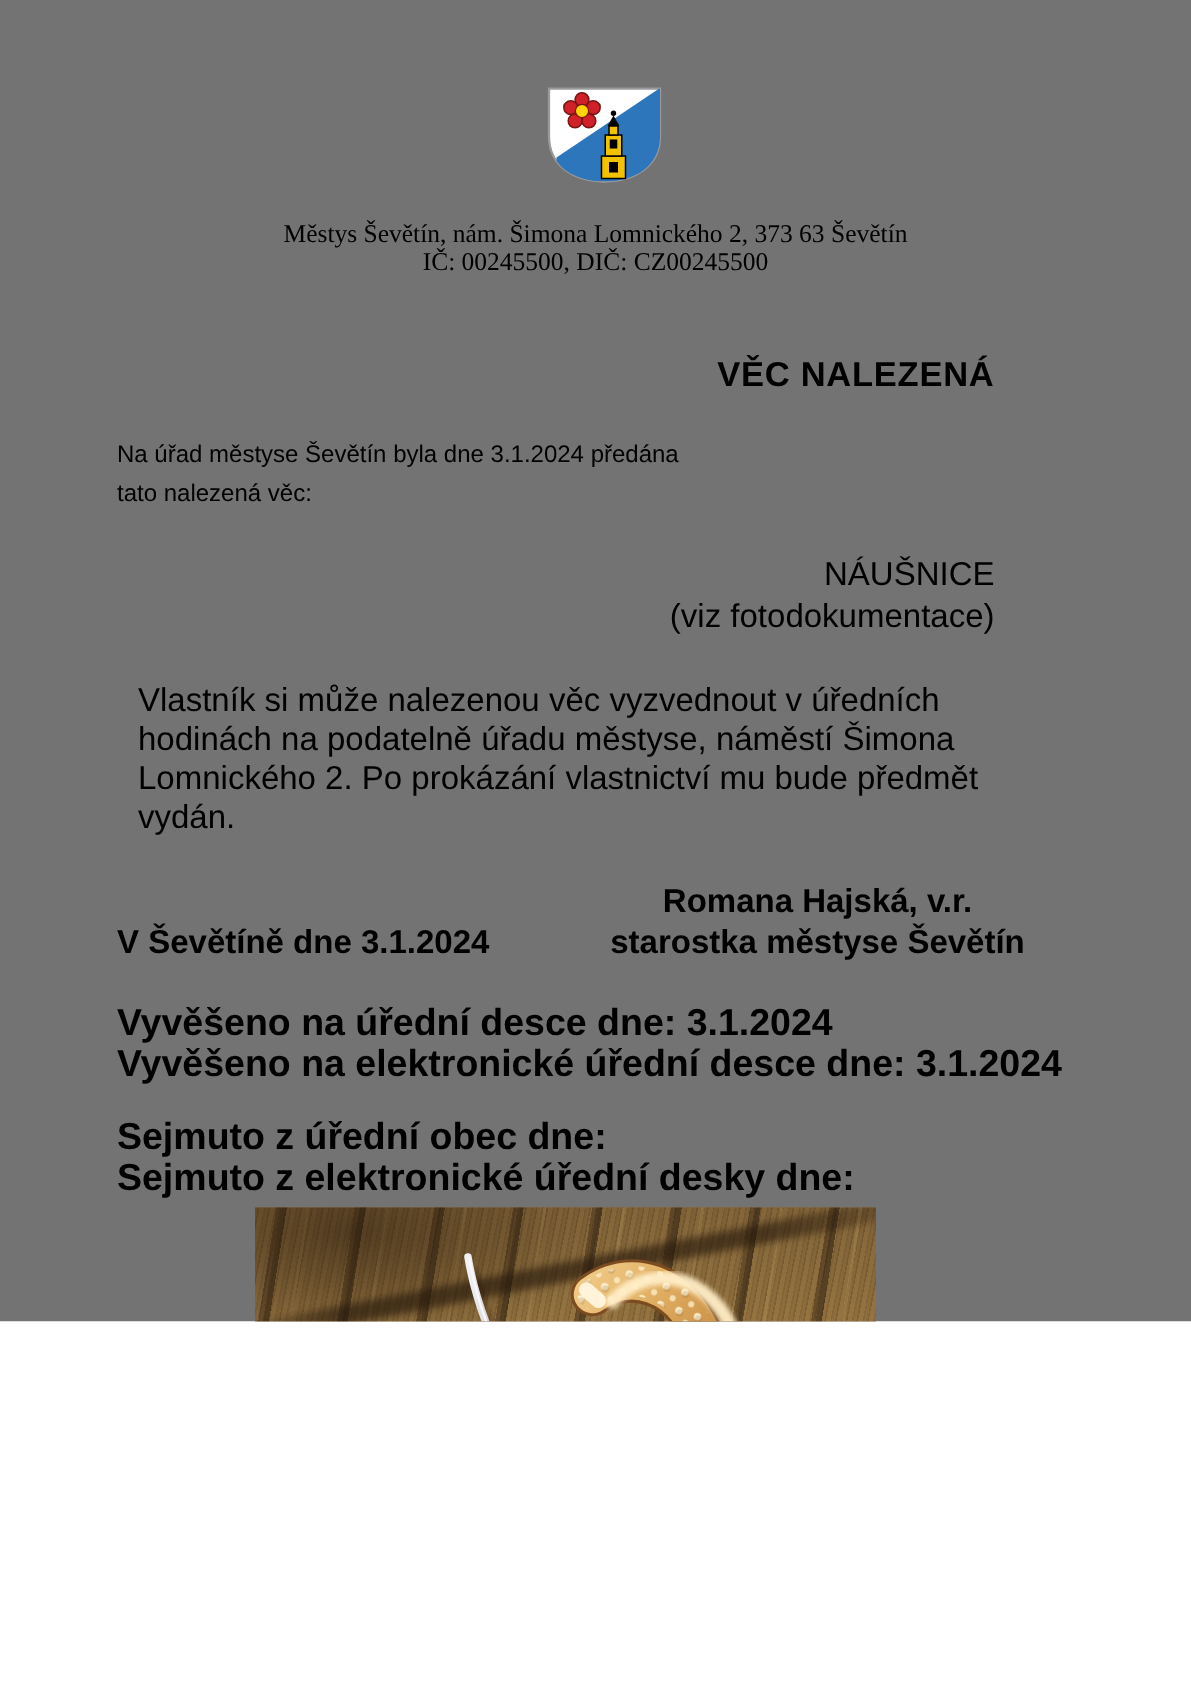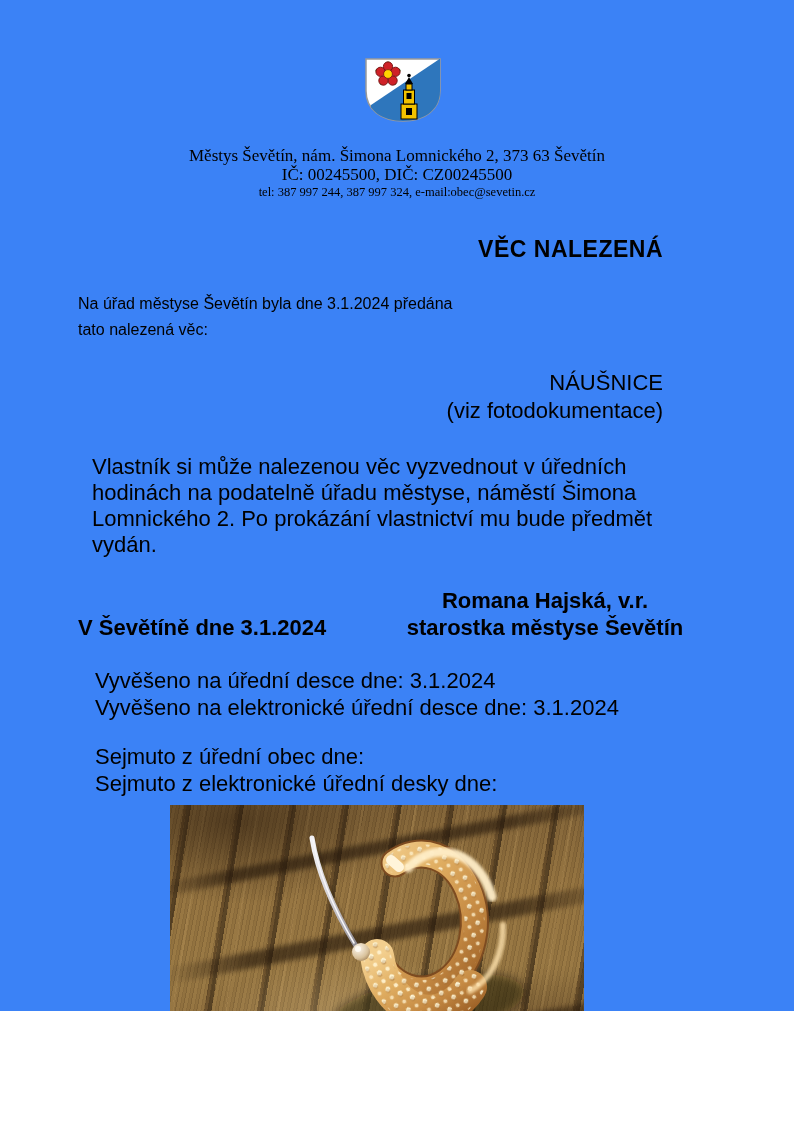--- a/index.html
+++ b/index.html
@@ -1,16 +1,16 @@
 <!DOCTYPE html>
 <html><head>
 <meta charset="utf-8">
 <style>
   html,body{margin:0;padding:0;background:#fff;}
-  .page{position:relative;width:794px;height:1011px;background:#3b82f6;overflow:hidden;
+  .page{position:relative;width:794px;height:881px;background:#737373;overflow:hidden;
         font-family:"Liberation Sans",sans-serif;color:#000;}
   .abs{position:absolute;}
 
   
   .arms{left:363px;top:57px;width:80px;height:68px;}
   .hdr{left:0;width:794px;text-align:center;font-family:"Liberation Serif",serif;}
   .hdr1{top:146px;font-size:17px;}
   .hdr2{top:165px;font-size:17px;}
   .hdr3{top:185px;font-size:12.5px;}
 
@@ -18,21 +18,21 @@
   .col{left:78px;width:585px;text-align:right;}
   .doc-title{top:236px;font-size:23px;font-weight:bold;letter-spacing:.5px;}
   .intro{left:78px;top:291px;font-size:16px;line-height:26px;}
   .item{top:369px;font-size:22px;font-weight:normal;line-height:28px;}
   .body2{left:92px;top:454px;font-size:22px;line-height:26px;}
 
   .sig-name{left:395px;top:588px;width:300px;text-align:center;font-size:22px;font-weight:bold;}
   .sig-date{left:78px;top:615px;font-size:22px;font-weight:bold;}
   .sig-role{left:395px;top:615px;width:300px;text-align:center;font-size:22px;font-weight:bold;}
 
-  .post{left:78px;font-size:22px;font-weight:normal;margin-left:17px;}
+  .post{left:78px;font-size:25px;font-weight:bold;}
   .post1{top:668px;} .post2{top:695px;}
   .rem1{top:744px;} .rem2{top:771px;}
 
   
   .photo{left:170px;top:805px;width:414px;height:273px;overflow:hidden;
     background-color:#8f6f3f;
     background-image:
       radial-gradient(ellipse 55% 42% at 16% 6%, rgba(40,25,11,.55), transparent 72%),
       radial-gradient(ellipse 60% 48% at 92% 92%, rgba(40,25,11,.38), transparent 70%),
       radial-gradient(ellipse 52% 42% at 44% 82%, rgba(242,216,162,.30), transparent 65%),
@@ -88,21 +88,20 @@
       <rect x="40.5" y="33" width="11" height="14" fill="#f2c200" stroke="#000" stroke-width="1"></rect>
       <rect x="43.5" y="36" width="5" height="6" fill="#000"></rect>
       <rect x="43" y="27" width="6" height="6" fill="#f2c200" stroke="#000" stroke-width="1"></rect>
       <path d="M42,27 L50,27 L46,20 Z" fill="#000"></path>
       <circle cx="46" cy="18.5" r="1.8" fill="#000"></circle>
     </g>
   </svg>
 
   <div class="abs hdr hdr1">Městys Ševětín, nám. Šimona Lomnického 2, 373 63 Ševětín</div>
   <div class="abs hdr hdr2">IČ: 00245500, DIČ: CZ00245500</div>
-  <div class="abs hdr hdr3">tel: 387 997 244, 387 997 324, e-mail:obec@sevetin.cz</div>
 
   <div class="abs col doc-title">VĚC NALEZENÁ</div>
 
   <div class="abs intro">
     <div>Na úřad městyse Ševětín byla dne 3.1.2024 předána</div>
     <div>tato nalezená věc:</div>
   </div>
 
   <div class="abs col item">
     <div>NÁUŠNICE</div>

